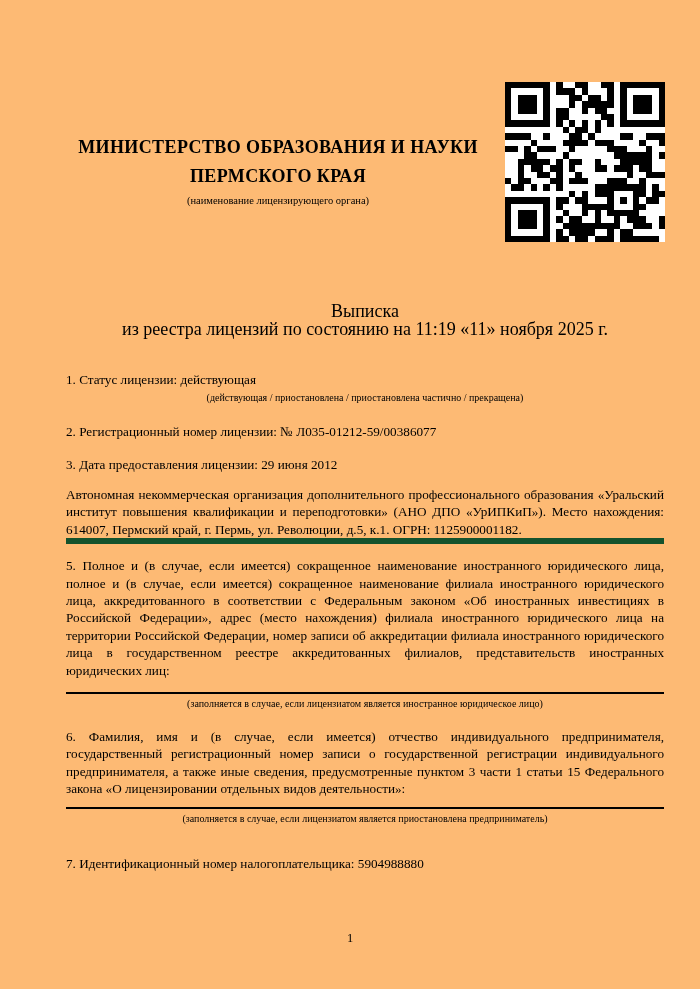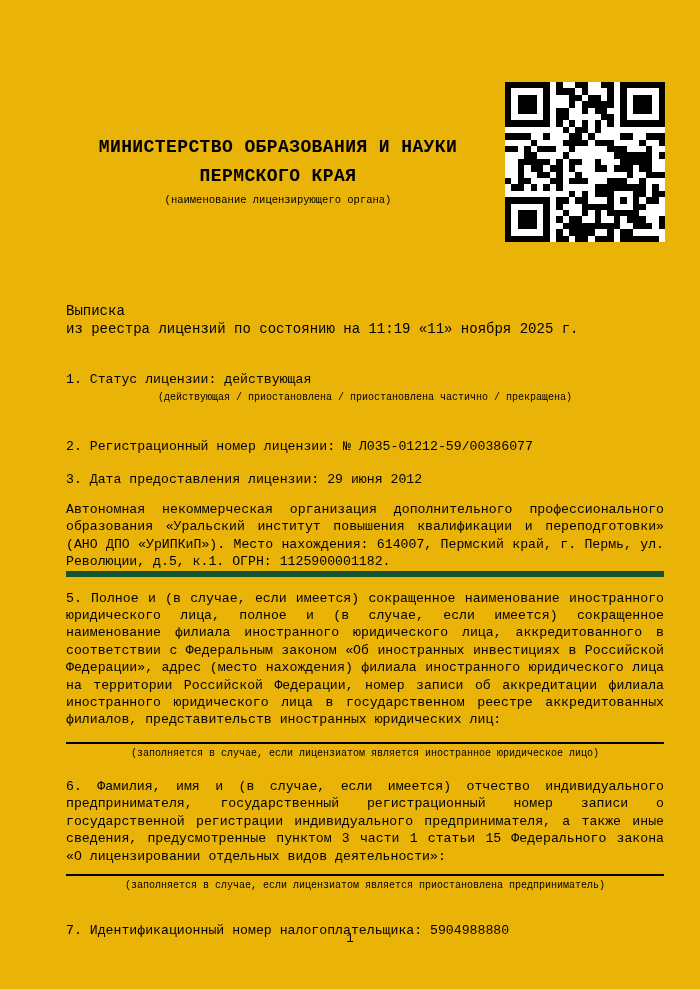--- a/index.html
+++ b/index.html
@@ -1,23 +1,23 @@
 <!DOCTYPE html>
 <html><head>
 <meta charset="utf-8">
 <style>
   * { box-sizing: border-box; }
   html, body { margin: 0; padding: 0; background: #ffffff; }
   .page {
     position: relative;
     width: 700px;
     height: 989px;
-    background: #eab308;
+    background: #fdba74;
     color: #000000;
-    font-family: Liberation Mono, monospace;
+    font-family: Liberation Serif, serif;
     overflow: hidden;
   }
   .content {
     position: absolute;
     left: 66px;
     top: 0;
     width: 598px;
   }
   
   .ministry {
@@ -40,22 +40,22 @@
     position: absolute;
     left: 505px;
     top: 82px;
     width: 160px;
     height: 160px;
     background: #ffffff;
   }
   
   .title-block {
     margin-top: 96px;
-    text-align: left;
-    font-size: 14px;
+    text-align: center;
+    font-size: 18px;
     line-height: 17.5px;
   }
   
   .item { margin: 0; }
   .line-item {
     font-size: 13.2px;
     line-height: 17px;
   }
   .para {
     margin: 0;
@@ -71,21 +71,21 @@
     height: 0;
     border-top: 2px solid #000000;
   }
   .caption {
     text-align: center;
     font-size: 10px;
     line-height: 13px;
     margin-top: 3px;
   }
   .mt-item1 { margin-top: 33px; }
-  .mt-item2 { margin-top: 34px; }
+  .mt-item2 { margin-top: 19px; }
   .mt-item3 { margin-top: 16px; }
   .mt-item4 { margin-top: 13px; }
   .mt-item5 { margin-top: 13px; }
   .mt-item6 { margin-top: 18px; }
   .mt-item7 { margin-top: 30px; }
   .blank5 { margin-top: 13px; }
   .blank6 { margin-top: 9px; }
   .page-number {
     position: absolute;
     left: 0;

